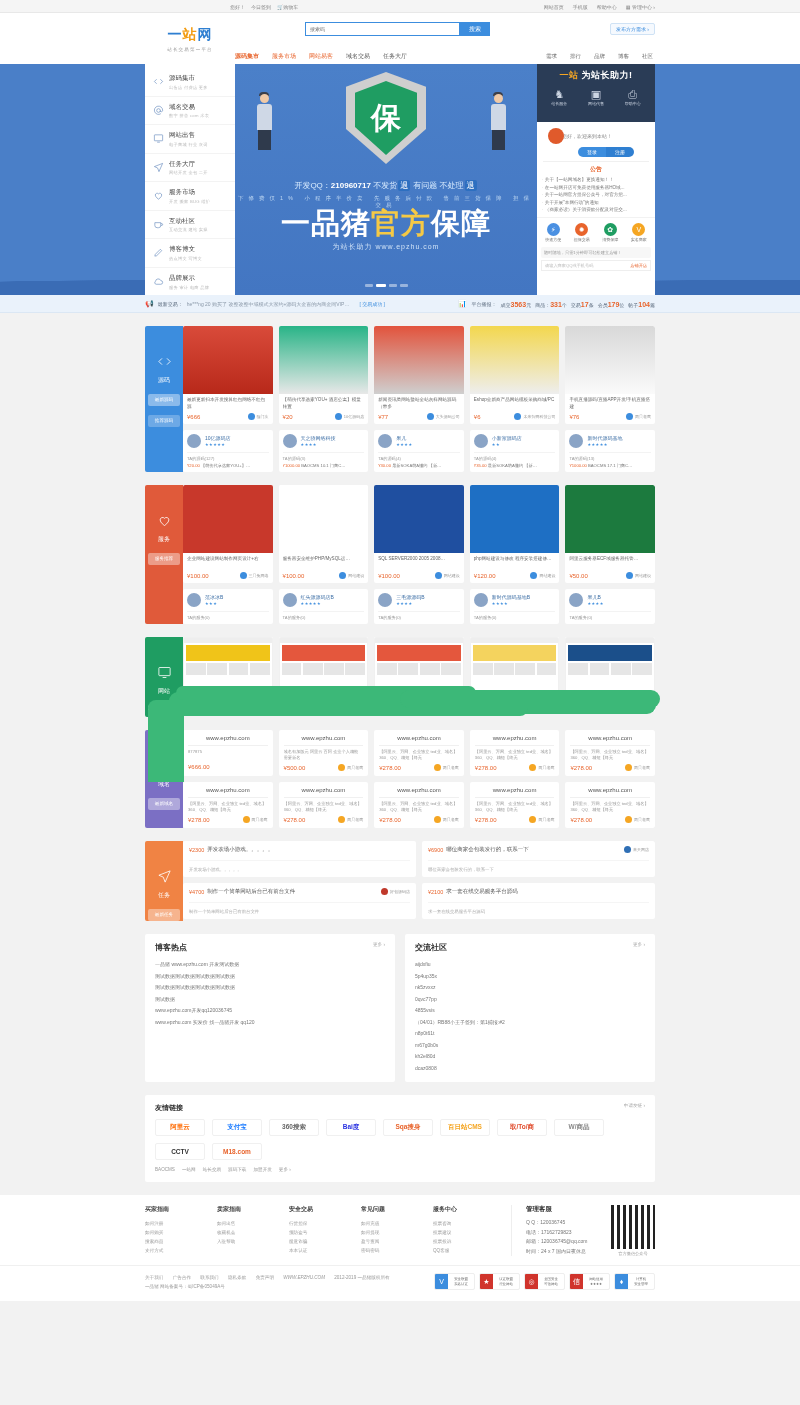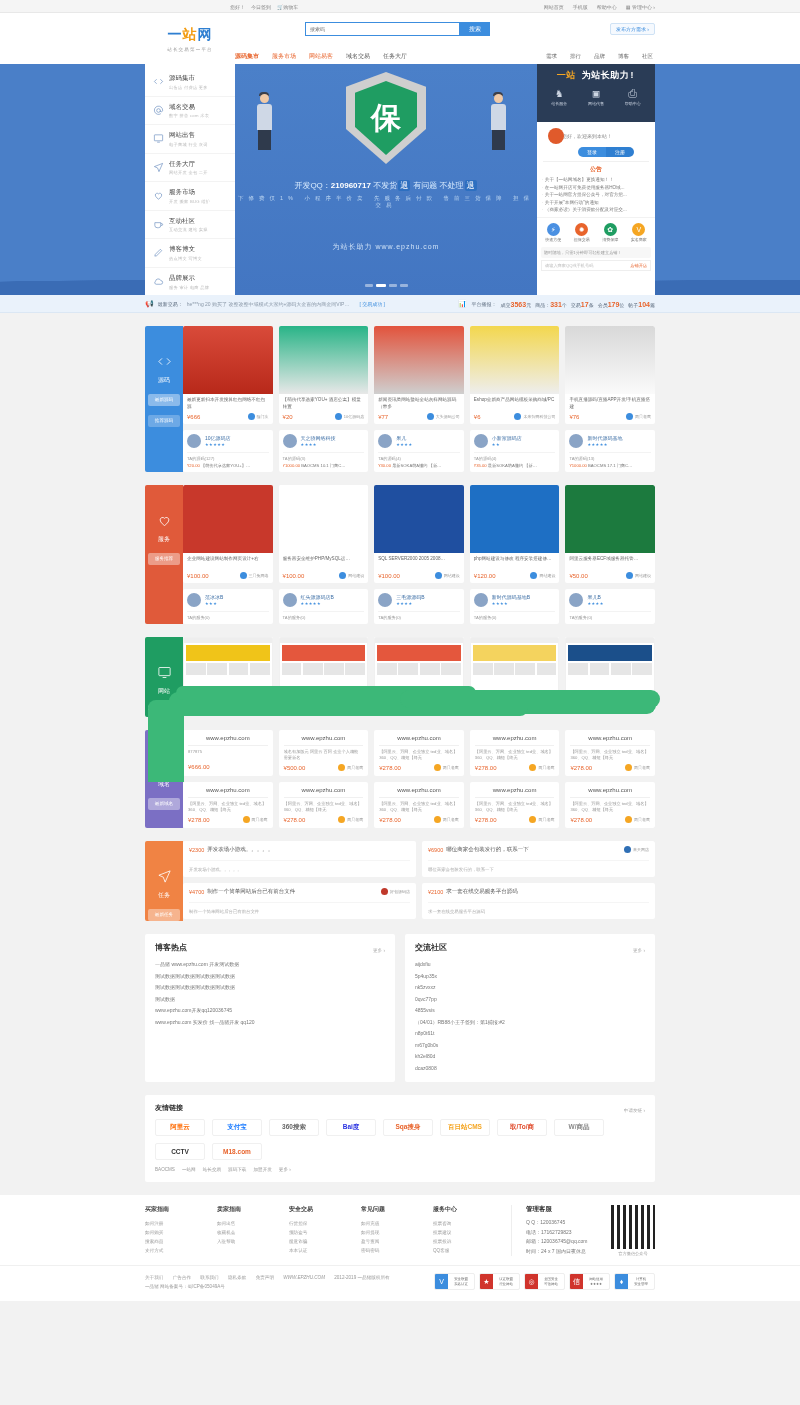--- a/index.html
+++ b/index.html
@@ -74,21 +74,21 @@
   .man { position:absolute; width:22px; height:60px; top:28px; }
   .man.l { left:18px; }
   .man.r { right:28px; }
   .man-head{width:9px;height:9px;border-radius:50%;background:#f0c9a6;margin:0 auto;}
   .man-hair{width:10px;height:4px;background:#3c3f4a;border-radius:5px 5px 0 0;margin:0 auto -2px;}
   .man-body{width:15px;height:26px;background:#cfd8e6;margin:1px auto 0;border-radius:3px 3px 0 0;}
   .man-legs{width:13px;height:20px;background:#2f3a4c;margin:0 auto;}
 
   
   .promo { width:118px; background:#fff; height:231px; padding:0; overflow:hidden; }
-  .promo-top { height:58px; background:#2a3c56; color:#fff; padding:5px 4px; position:relative;font-family:Liberation Mono, monospace;}
+  .promo-top { height:58px; background:#2a3c56; color:#fff; padding:5px 4px; position:relative;}
   .promo-top h4 { font-size:9px; font-weight:bold; text-align:center; letter-spacing:.5px;}
   .promo-top h4 .or{color:#f5a623;}
   .promo-ico-row{display:flex;justify-content:space-around;margin-top:7px;}
   .pico{text-align:center;font-size:4px;color:#cdd6e3;}
   .pico .g{display:block;font-size:11px;line-height:11px;margin-bottom:1px;}
   .promo-login{padding:5px 5px 4px;display:flex;flex-direction:column;align-items:center;gap:3px;background:#fff;}
   .promo-login .welcome{font-size:5px;color:#888;}
   .avatar{width:16px;height:16px;border-radius:50%;background:#e05a2b;position:absolute;left:6px;}
   .pl-row{display:flex;align-items:center;gap:4px;width:100%;}
   .pl-btns{display:flex;margin-left:20px;}
@@ -156,21 +156,21 @@
   .tcard{background:#fff;border-radius:2px;padding:5px 6px;}
   .tcard .th{display:flex;align-items:center;}
   .tcard .tp{color:#e8642c;font-size:5.5px;margin-right:3px;}
   .tcard .tt{font-size:5.5px;color:#555;}
   .tcard .tmeta{margin-left:auto;display:flex;align-items:center;gap:2px;font-size:4px;color:#999;}
   .tcard .tdesc{font-size:4.4px;color:#aaa;margin-top:7px;border-top:1px solid #f5f5f5;padding-top:6px;}
 
   
   .twocol{display:flex;gap:10px;margin-top:13px;}
   .panel{flex:1;background:#fff;border-radius:2px;padding:8px 10px;}
-  .panel-hd{display:flex;align-items:flex-end;border-bottom:0;padding-bottom:6px;}
+  .panel-hd{display:flex;align-items:flex-start;border-bottom:0;padding-bottom:6px;}
   .panel-hd h3{font-size:8px;color:#333;}
   .panel-hd .more{margin-left:auto;font-size:4.6px;color:#aaa;}
   .blog-body{display:flex;gap:8px;}
   .blog-img{width:105px;height:75px;background:#2196d6;color:#fff;display:flex;flex-direction:column;align-items:center;justify-content:center;gap:3px;font-weight:bold;flex:none;}
   .blog-img .l1{font-size:6.5px;}
   .blog-img .l2{font-size:7px;}
   .blog-img .l3{font-size:7.5px;}
   .blog-list{flex:1;}
   .blog-list li{list-style:none;font-size:5px;color:#777;line-height:11.5px;white-space:nowrap;overflow:hidden;text-overflow:ellipsis;}
   .comm-list li{list-style:none;font-size:5px;color:#777;line-height:11.5px;white-space:nowrap;overflow:hidden;text-overflow:ellipsis;}
@@ -381,20 +381,21 @@
         <div class="shield">
             <div class="shield-in">保</div>
           </div>
         <div class="b-qq">
           <span>开发QQ：</span><b>210960717</b>
           <span>不发货</span><span class="b-tag">退</span>
           <span>有问题</span>
           <span>不处理</span><span class="b-tag">退</span>
         </div>
         <div class="b-feat">下修费仅1% 小程序半价卖 先服务后付款 售前三货保障 担保交易</div>
+        <div class="b-big"><span>一品猪</span><span class="y">官方</span><span>保障</span></div>
         <div class="b-url">为站长助力 www.epzhu.com</div>
         <div class="dots">
           <div class="dot"></div>
           <div class="dot on"></div>
           <div class="dot"></div>
           <div class="dot"></div>
         </div>
       </div>
 
       <div class="promo">

